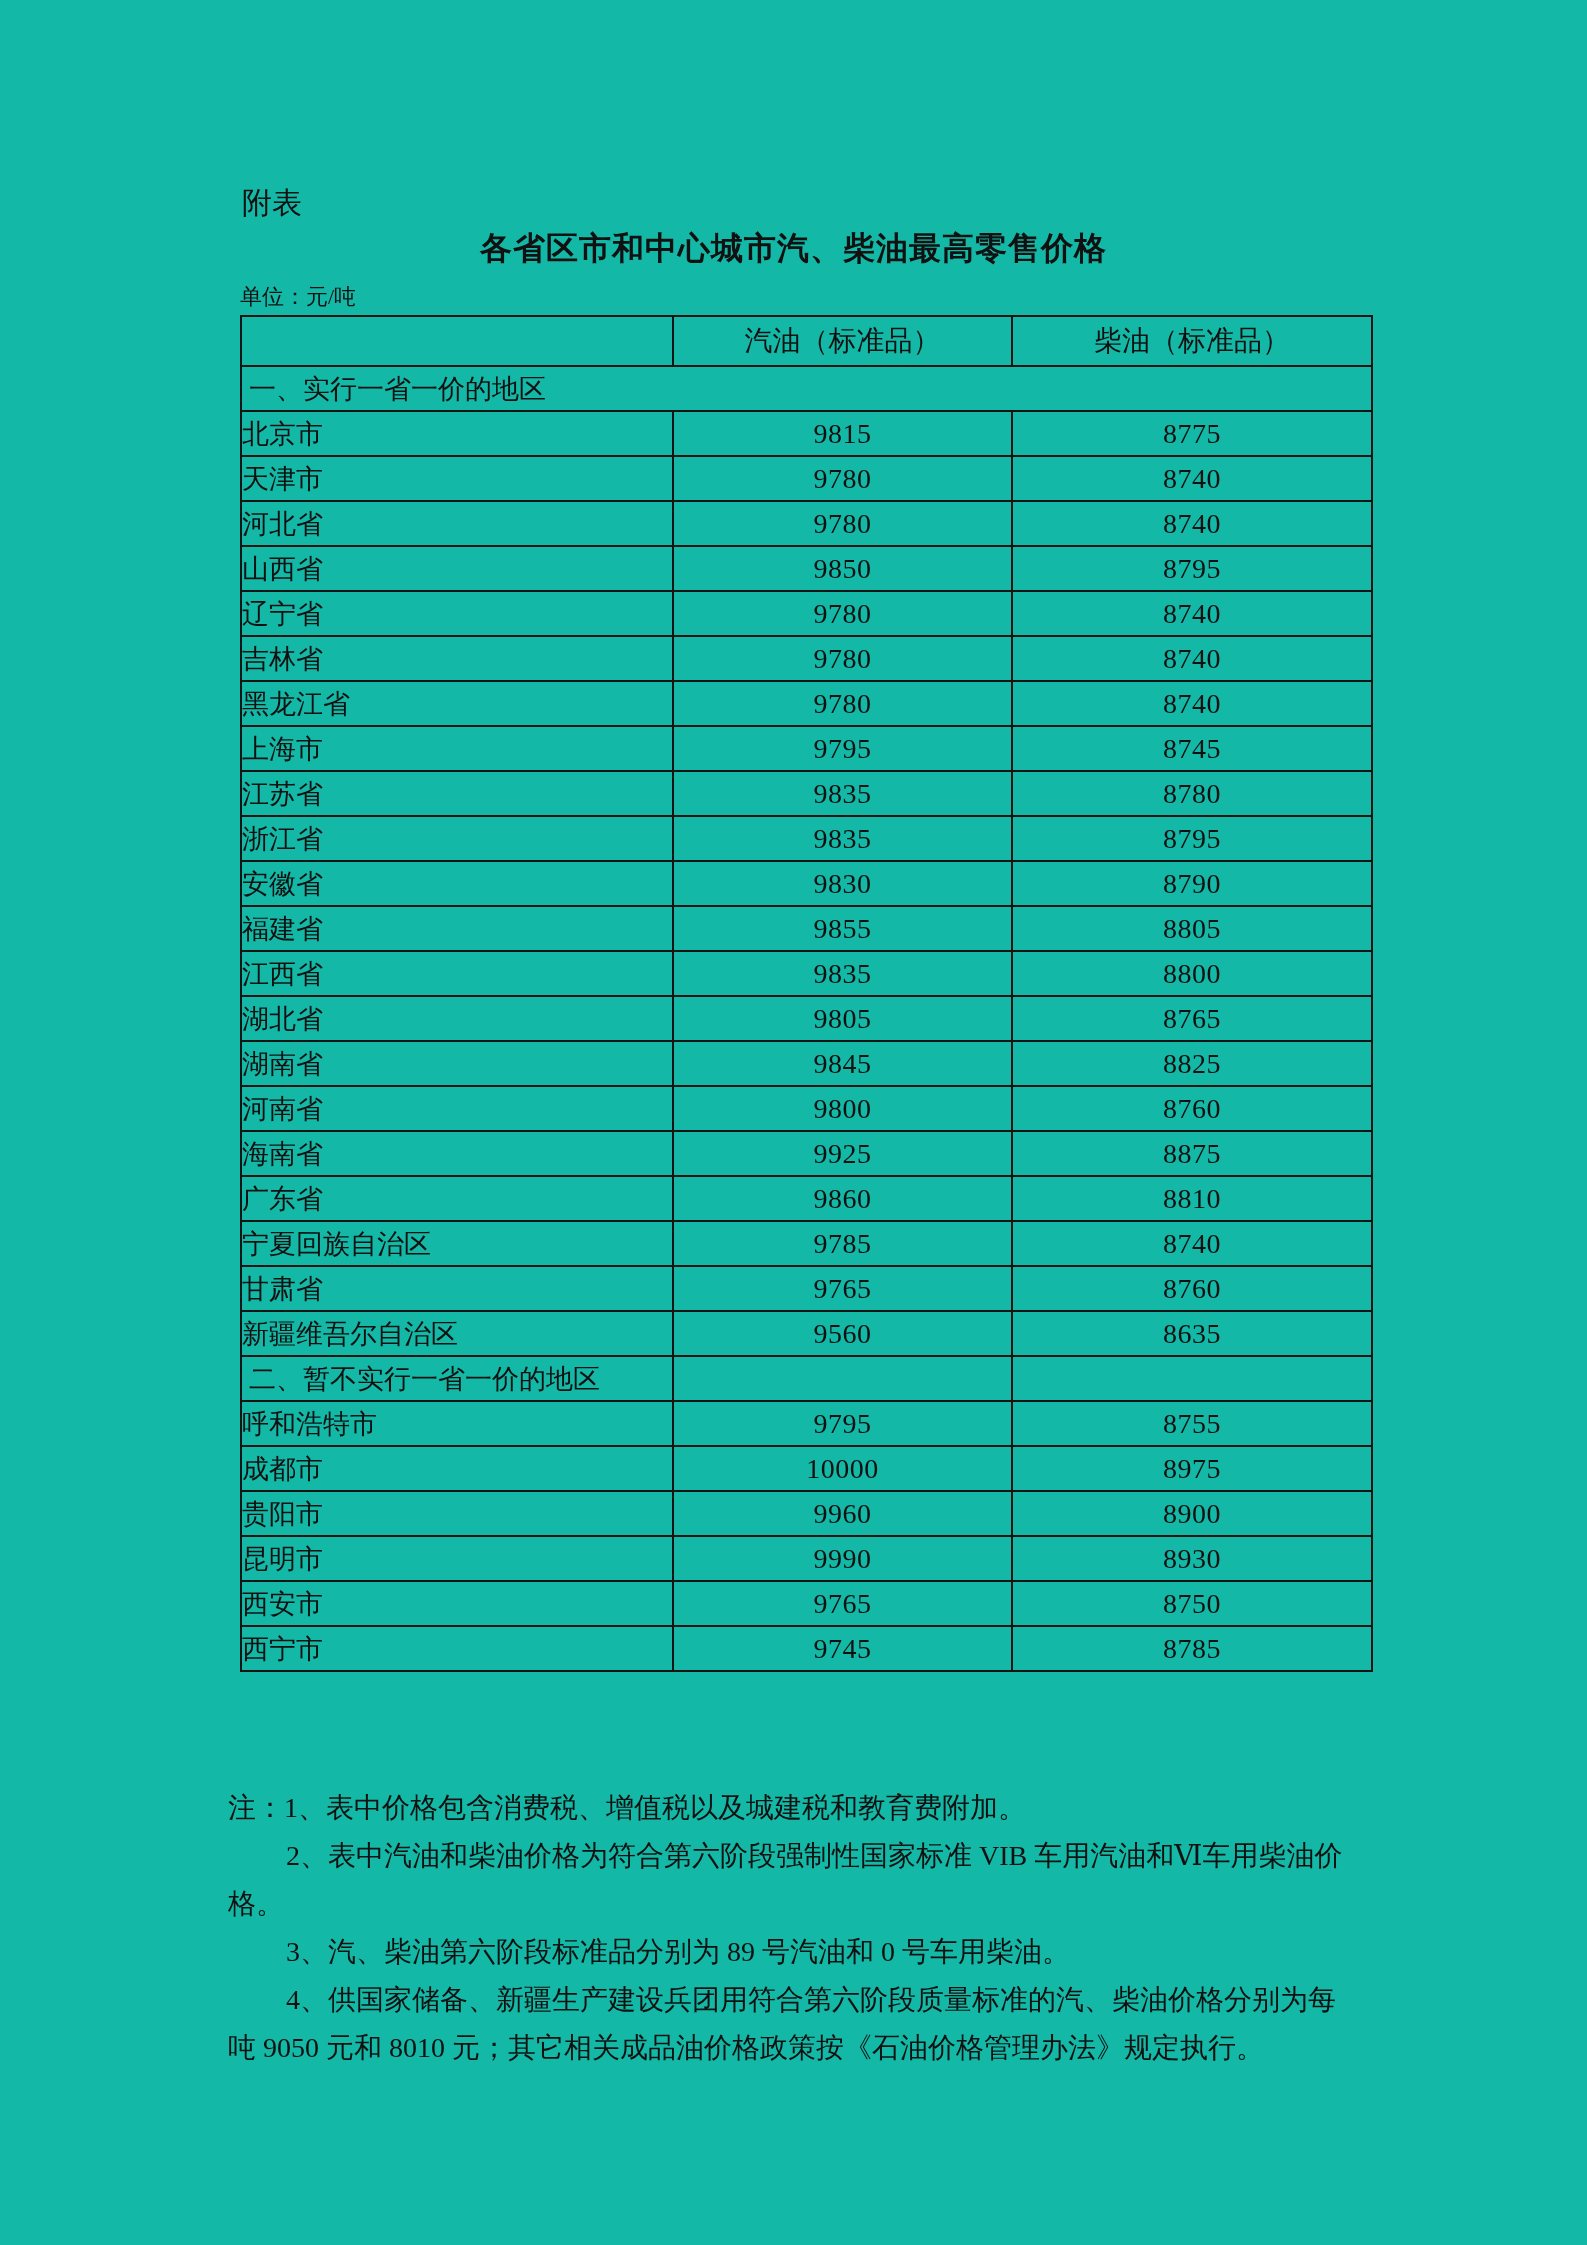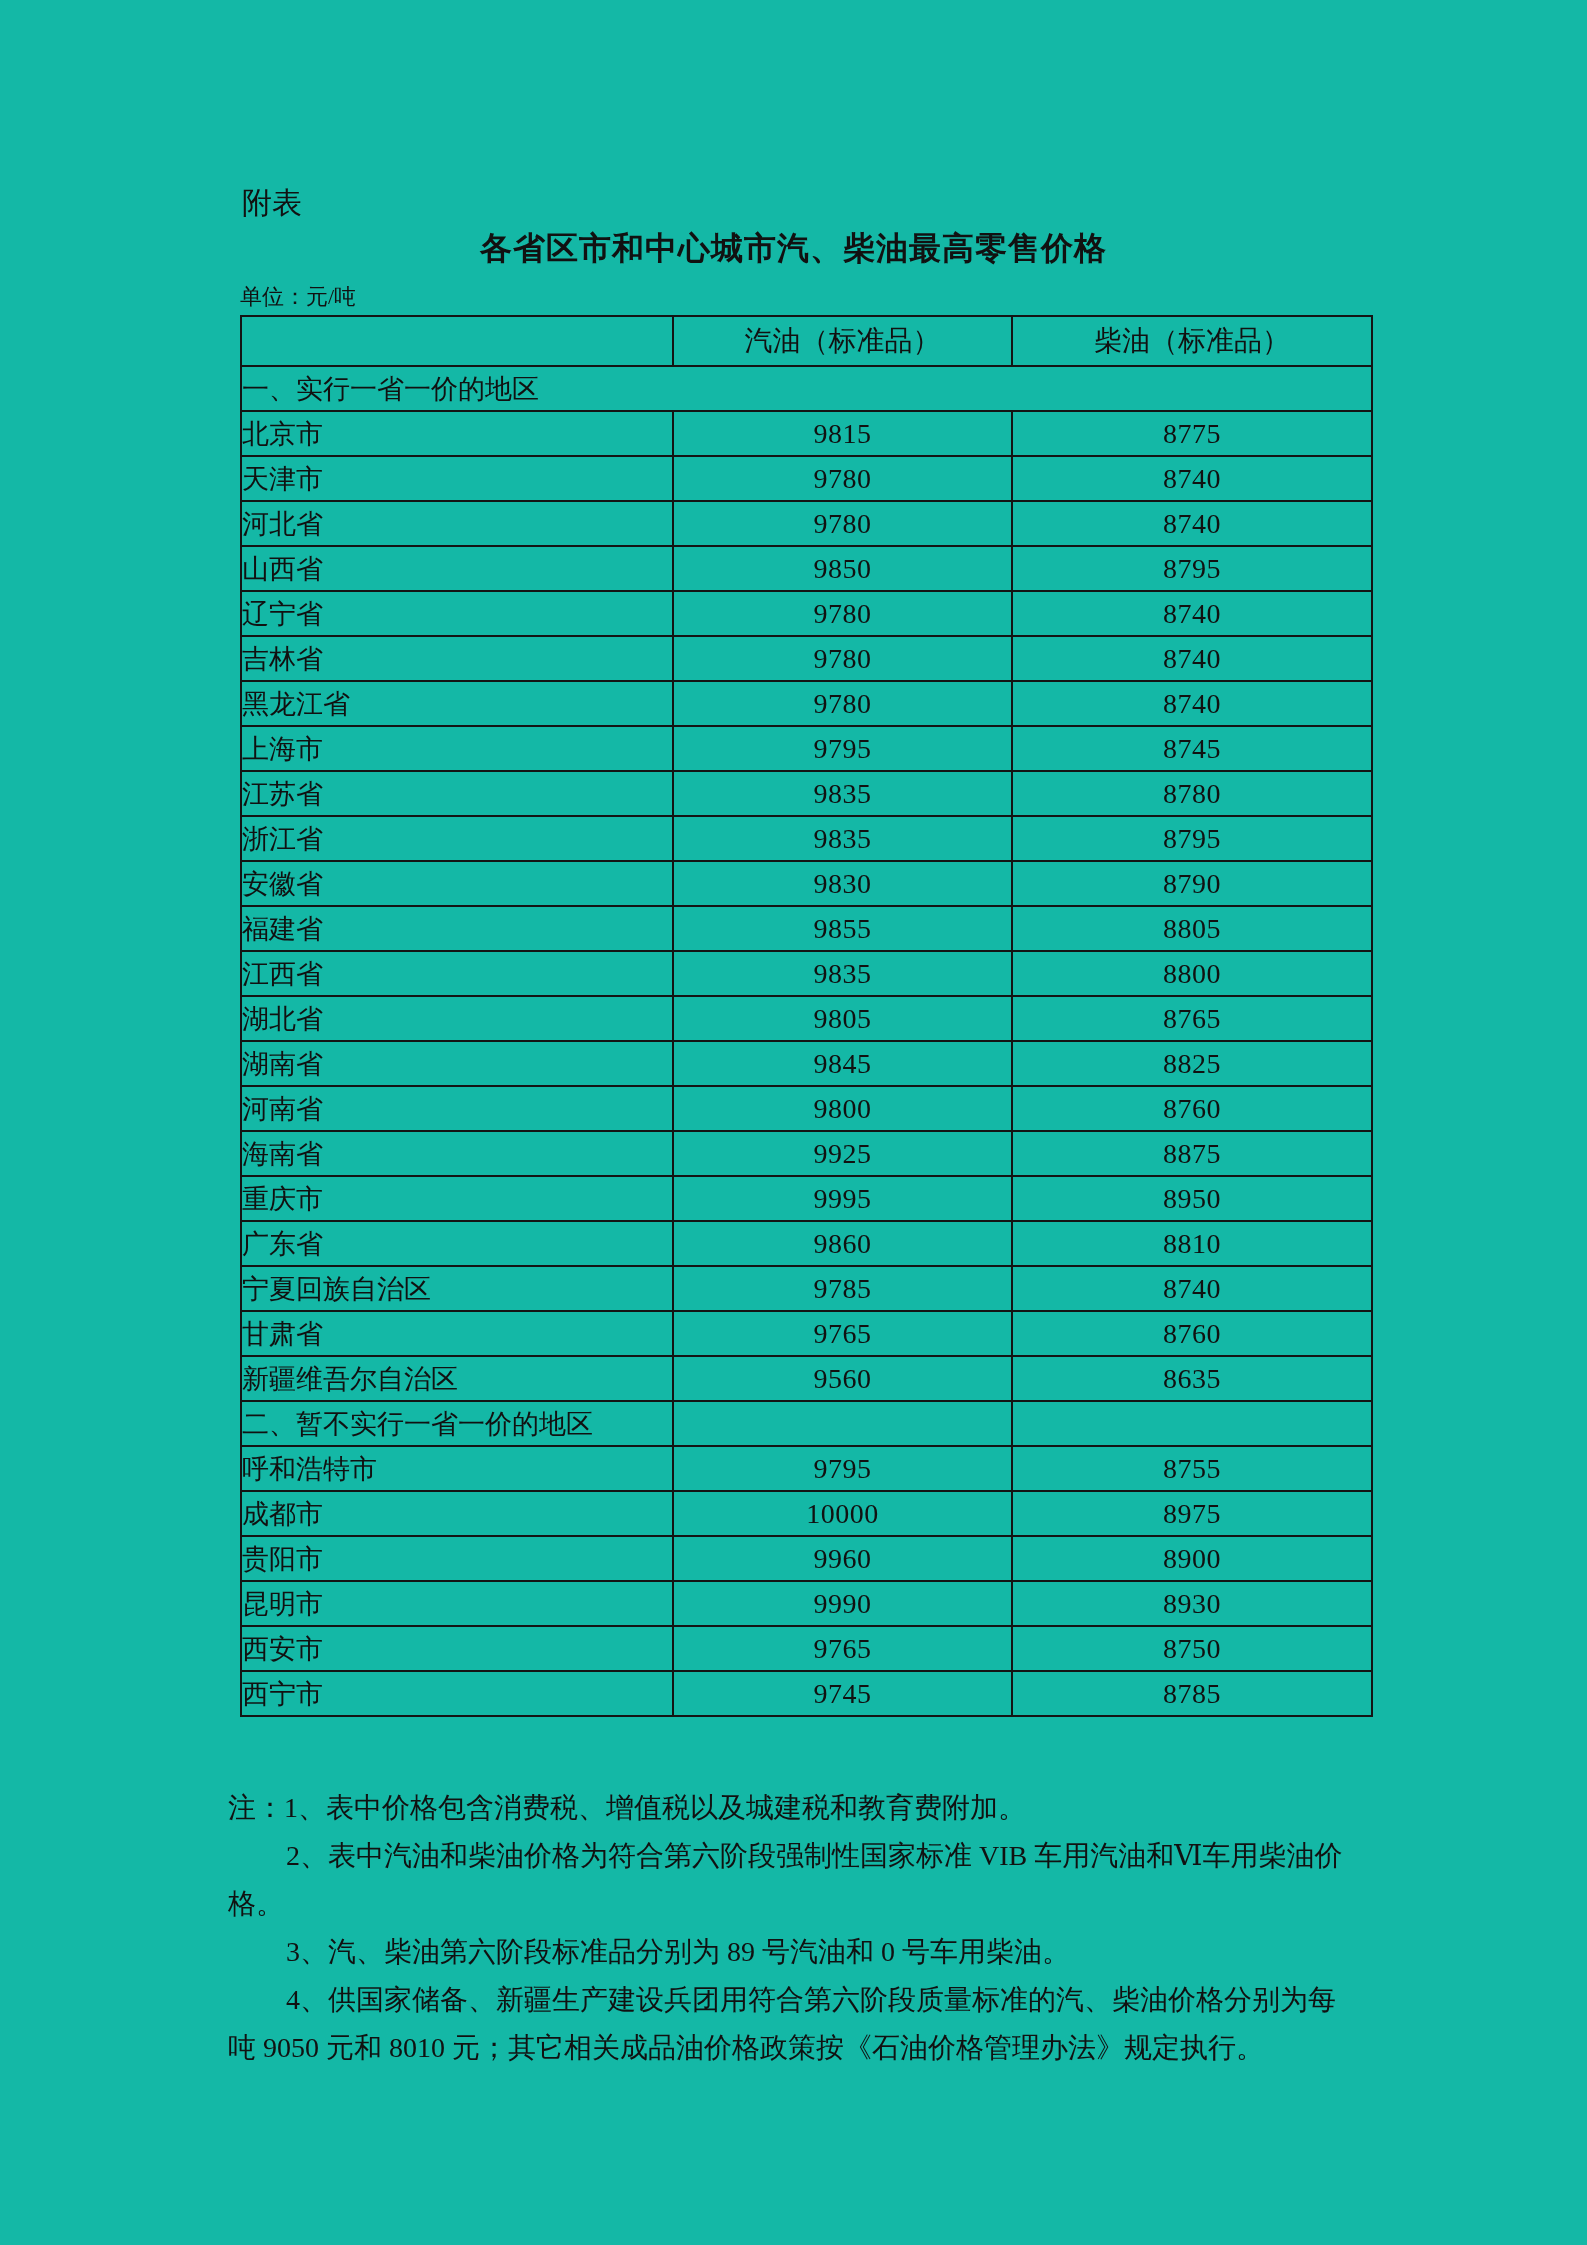--- a/index.html
+++ b/index.html
@@ -67,20 +67,21 @@
     overflow: hidden;
   }
   .price-table thead th {
     height: 48px;
     text-align: center;
     font-size: 28px;
   }
   .price-table td { height: 43px; font-size: 27px; }
   td.section-cell {
     text-align: left;
+    padding-left: 7px;
     font-size: 27px;
   }
   td.region {
     text-align: left;
   }
   td.num {
     text-align: center;
     font-size: 28px;
     letter-spacing: 0.5px;
   }
@@ -205,25 +206,20 @@
           <td class="region">河南省</td>
           <td class="num">9800</td>
           <td class="num">8760</td>
         </tr>
         <tr>
           <td class="region">海南省</td>
           <td class="num">9925</td>
           <td class="num">8875</td>
         </tr>
         <tr>
-          <td class="region">重庆市</td>
-          <td class="num">9995</td>
-          <td class="num">8950</td>
-        </tr>
-        <tr>
           <td class="region">广东省</td>
           <td class="num">9860</td>
           <td class="num">8810</td>
         </tr>
         <tr>
           <td class="region">宁夏回族自治区</td>
           <td class="num">9785</td>
           <td class="num">8740</td>
         </tr>
         <tr>

